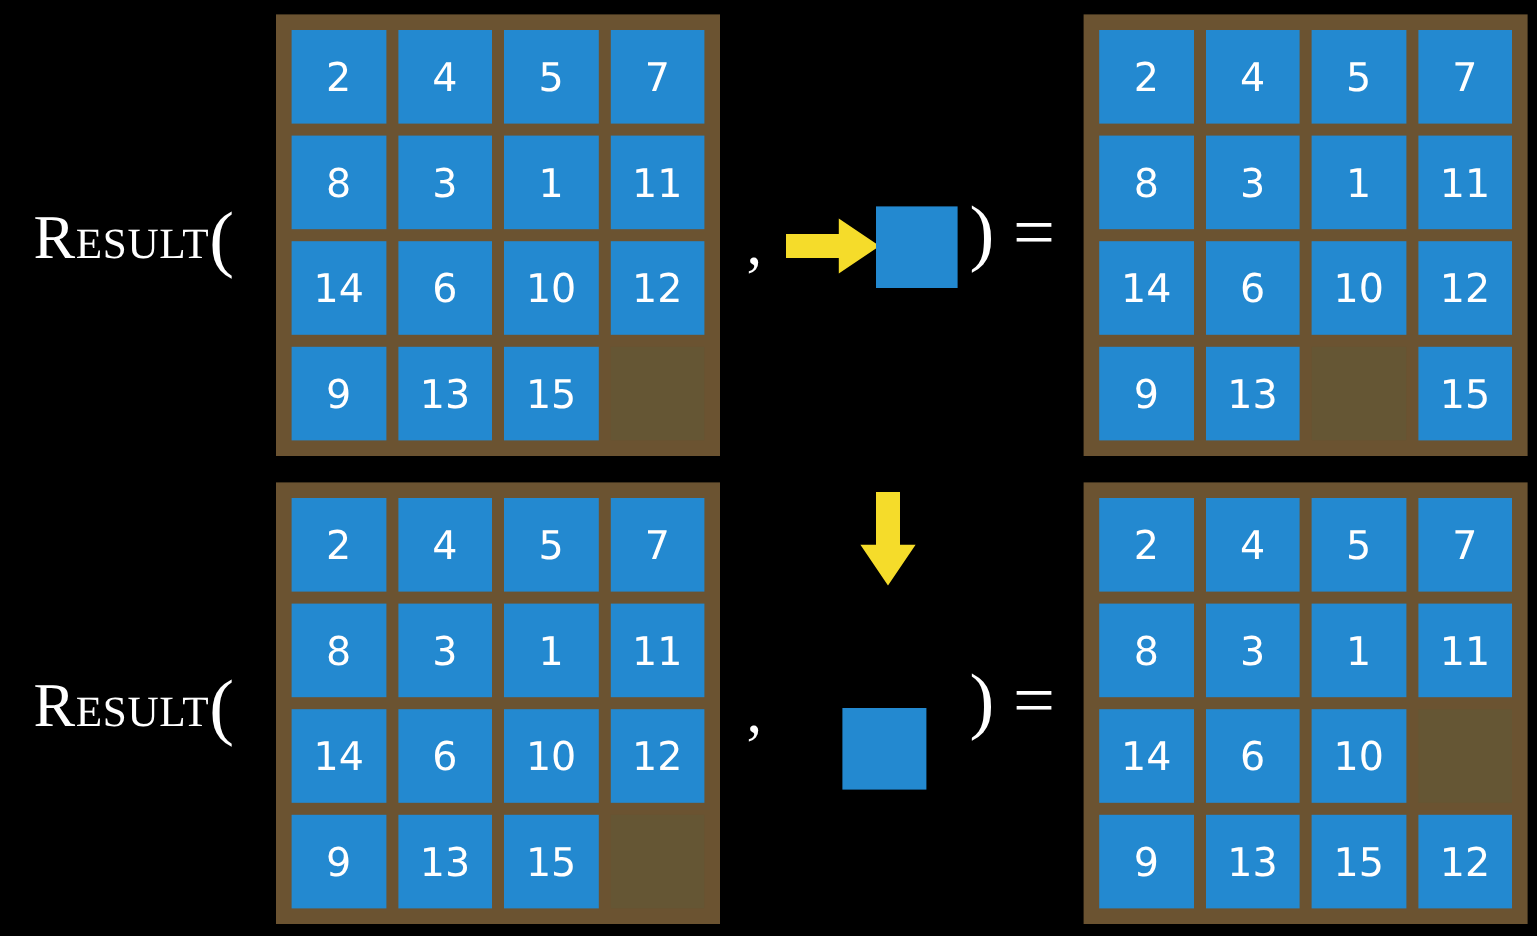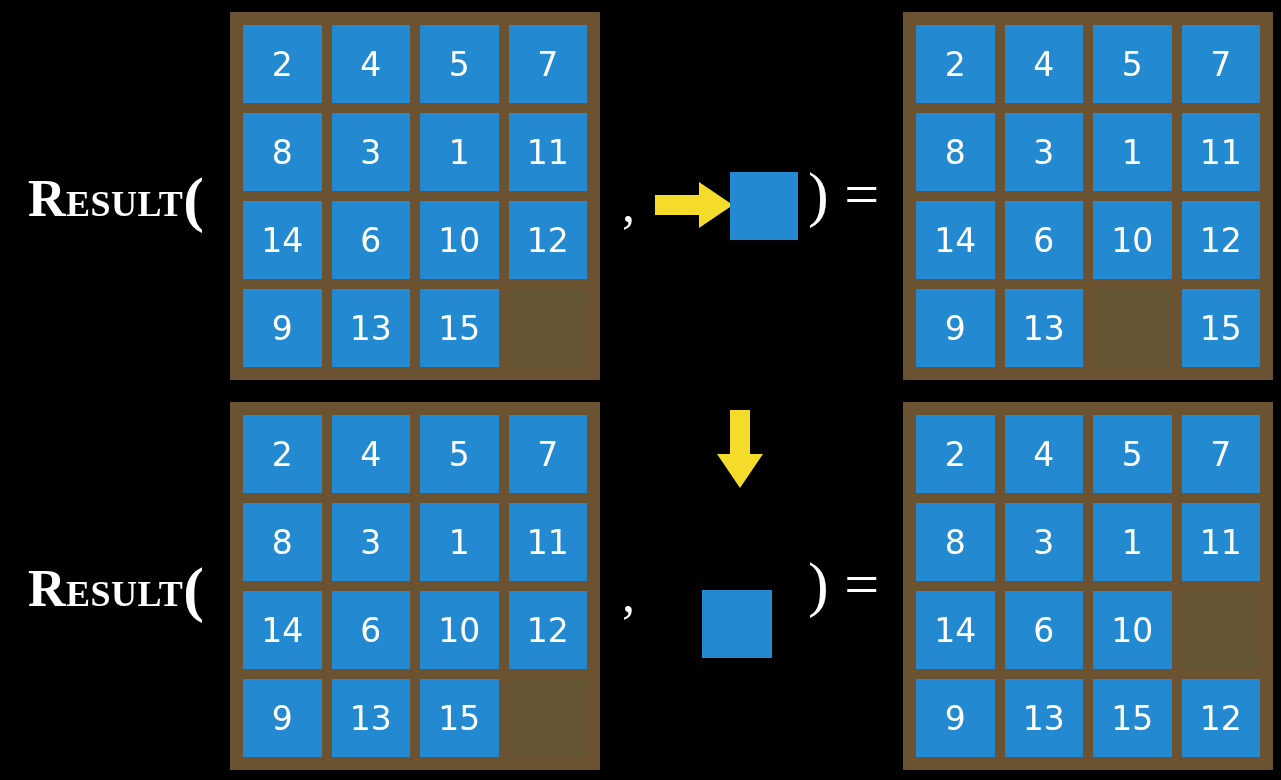--- a/index.html
+++ b/index.html
@@ -37,21 +37,20 @@
     left: 28px;
     top: 50%;
     transform: translateY(-50%);
     color: #ffffff;
     font-family: "Liberation Serif", serif;
     font-size: 52px;
     font-variant: small-caps;
     letter-spacing: 0.5px;
     white-space: nowrap;
     line-height: 1;
-    font-weight: bold;
   }
   .result-label .paren {
     font-variant: normal;
     font-size: 62px;
     position: relative;
     top: 4px;
   }
 
   
   .board {

